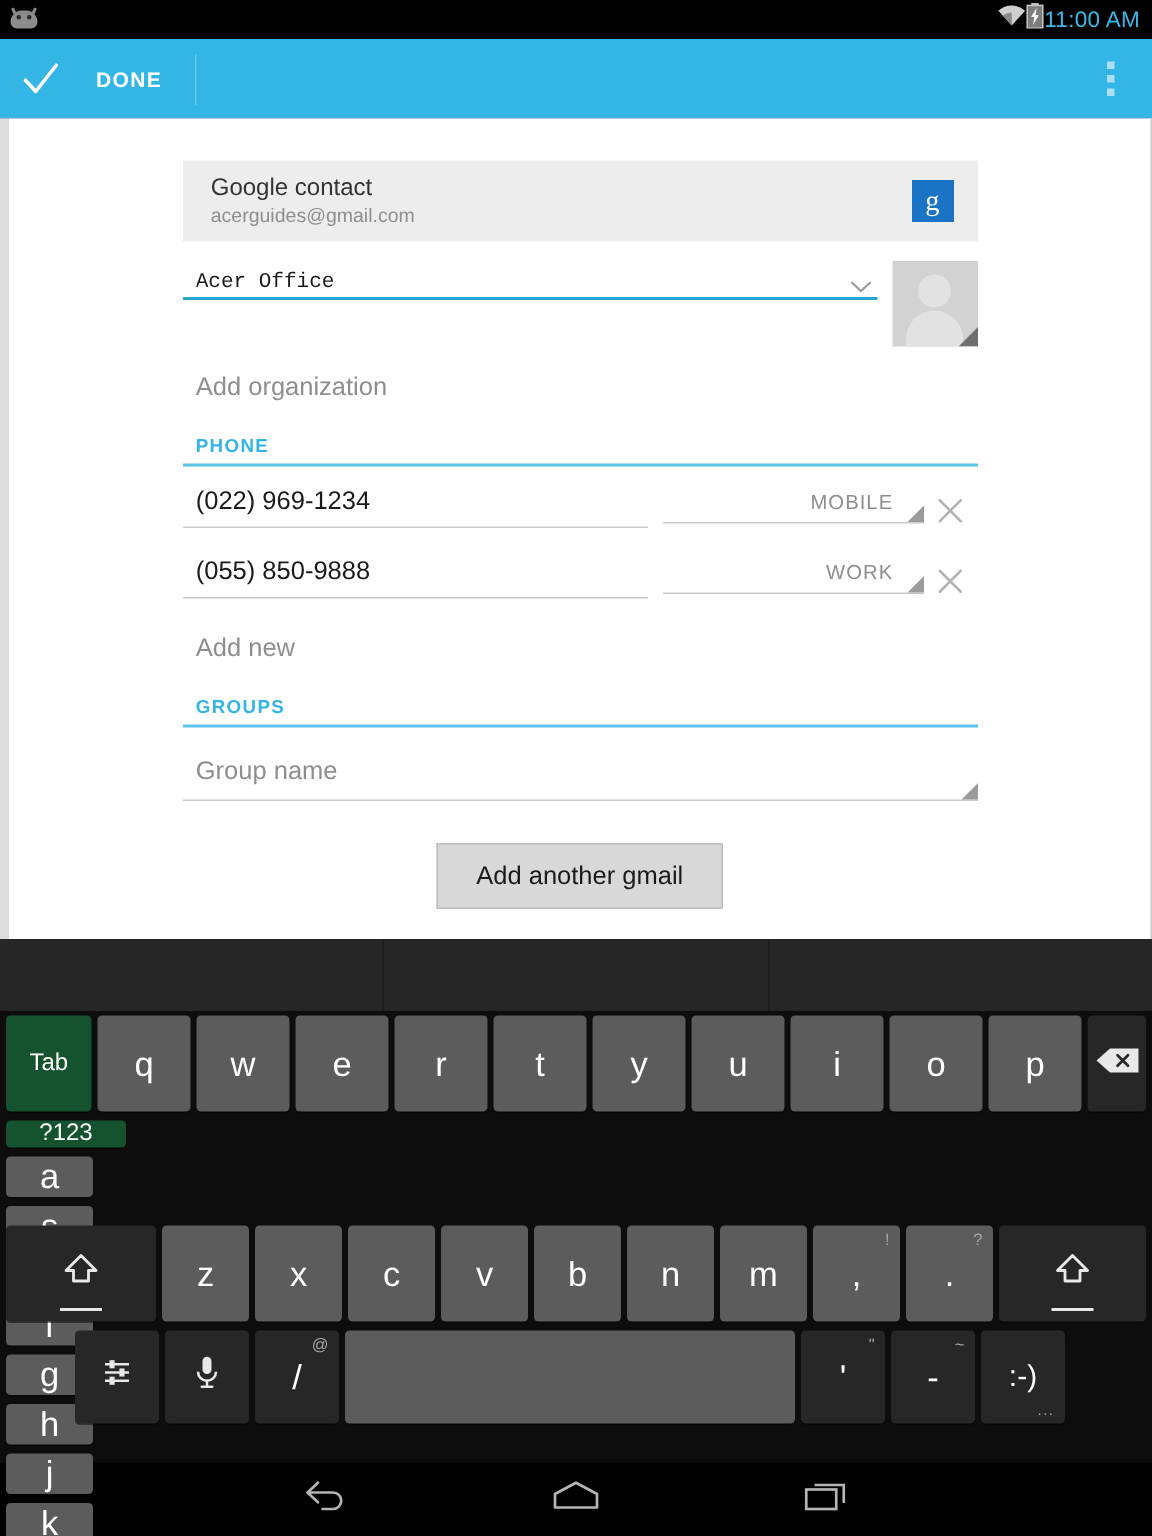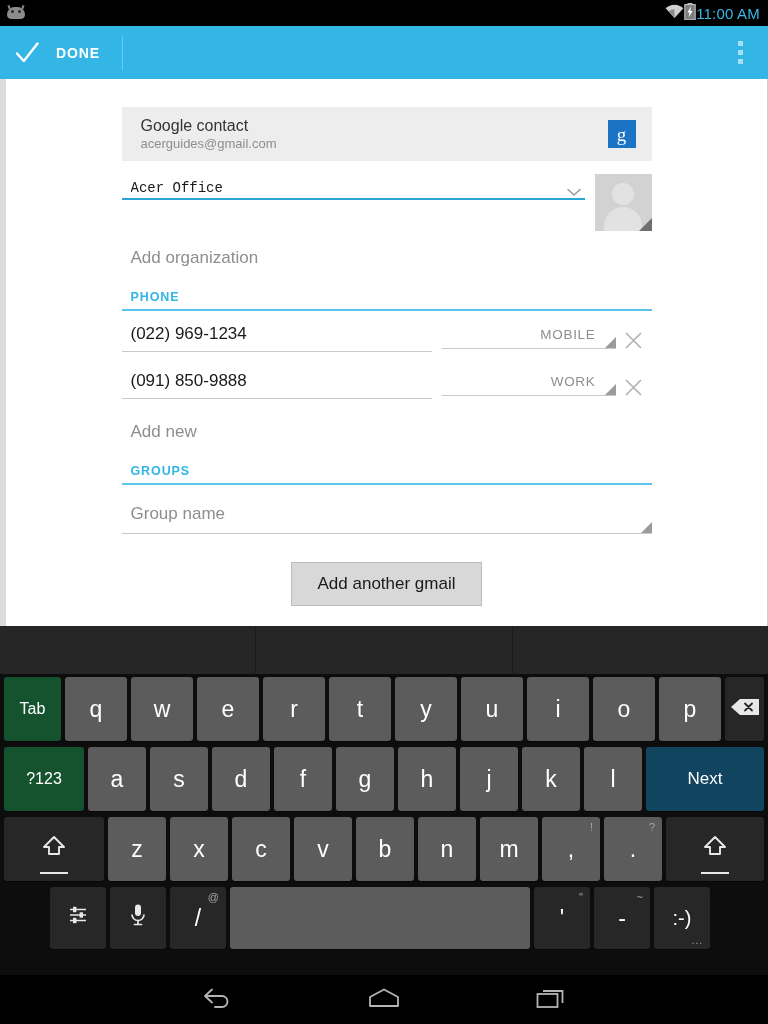--- a/index.html
+++ b/index.html
@@ -33,21 +33,21 @@
   }
   .droid-ant.l { left: 3px; transform: rotate(-25deg); }
   .droid-ant.r { right: 3px; transform: rotate(25deg); }
 
   
   #action-bar {
     height: 53px; background: #33b5e5; display: flex; align-items: center;
     position: relative;
   }
   #done-button {
-    display: flex; align-items: center; gap: 16px;
+    display: flex; align-items: center; gap: 24px;
     padding: 0 22px 0 14px; height: 100%; cursor: pointer;
   }
   #done-button .check { width: 26px; height: 26px; }
   #done-label {
     color: #fff; font-size: 14px; font-weight: bold; letter-spacing: .9px;
   }
   .ab-divider {
     width: 1px; height: 34px; background: rgba(255,255,255,.28);
   }
   #overflow-menu {
@@ -184,21 +184,21 @@
   }
   .key .dots {
     position: absolute; bottom: 3px; right: 7px; font-size: 10px;
     color: #a6a6a6; letter-spacing: 1px;
   }
   .shift-bar {
     position: absolute; bottom: 7px; left: 50%; margin-left: -14px;
     width: 28px; height: 2px; background: #e8e8e8;
   }
   #row1 { height: 70px; }
-  #row2 { height: 70px; }
+  #row2 { height: 70px; flex-direction: column; }
   #row3 { height: 70px; }
   #row4 { height: 68px; }
 
   
   #nav-bar {
     height: 49px; background: #000; display: flex;
     align-items: center; justify-content: center; gap: 113px;
   }
   .nav-btn {
     width: 54px; height: 40px; display: flex; align-items: center;
@@ -299,21 +299,21 @@
         </div>
         <div class="delete-btn">
           <svg width="17" height="17" viewBox="0 0 17 17">
             <path d="M1.5 1.5 L15.5 15.5 M15.5 1.5 L1.5 15.5" stroke="#b3b3b3" stroke-width="1.7" stroke-linecap="round"></path>
           </svg>
         </div>
       </div>
 
       <div class="field-row">
         <div class="field-value-wrap">
-          <div class="field-value">(091) 850-9888</div>
+          <div class="field-value">(055) 850-9888</div>
           <div class="field-rule"></div>
         </div>
         <div class="field-type-wrap">
           <div class="field-type">WORK</div>
           <div class="field-rule"></div>
           <span class="spinner-tri"></span>
         </div>
         <div class="delete-btn">
           <svg width="17" height="17" viewBox="0 0 17 17">
             <path d="M1.5 1.5 L15.5 15.5 M15.5 1.5 L1.5 15.5" stroke="#b3b3b3" stroke-width="1.7" stroke-linecap="round"></path>

